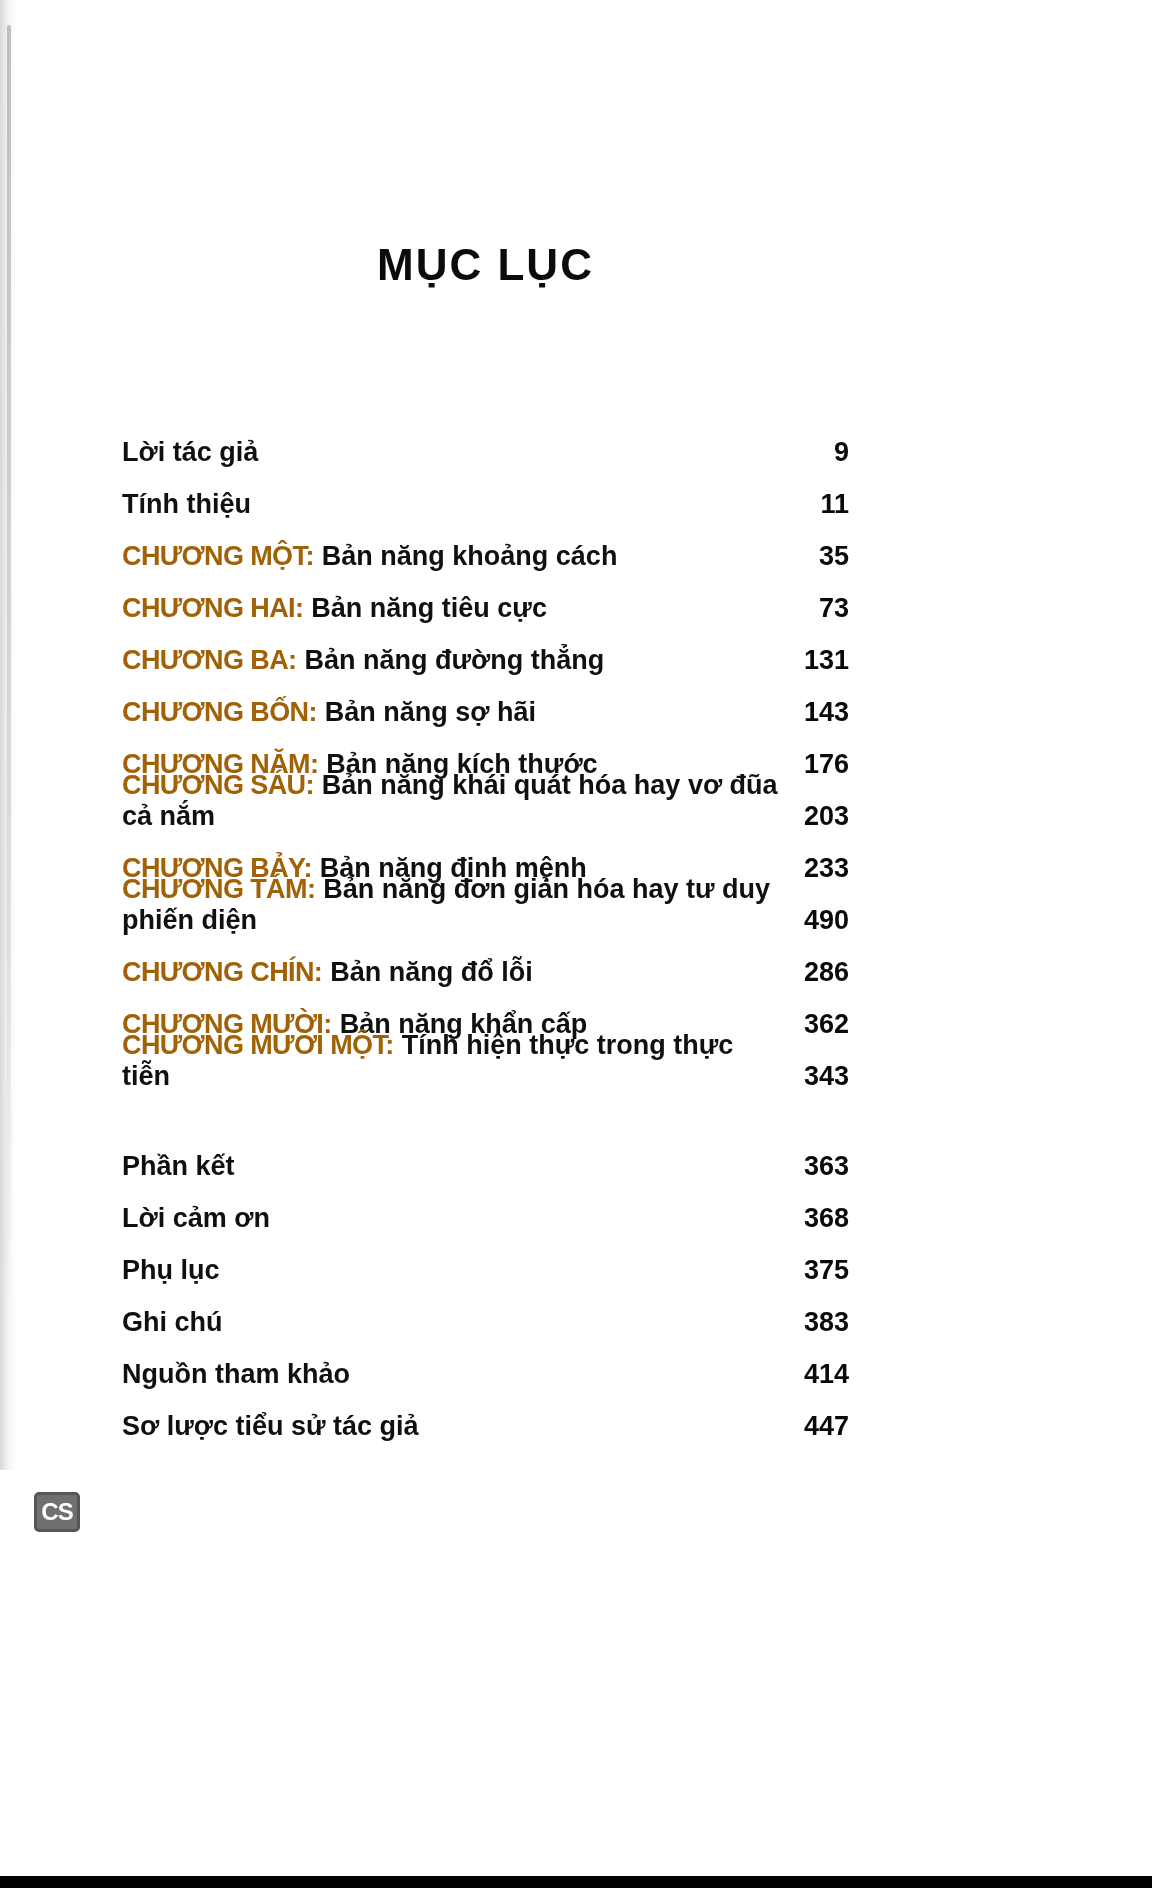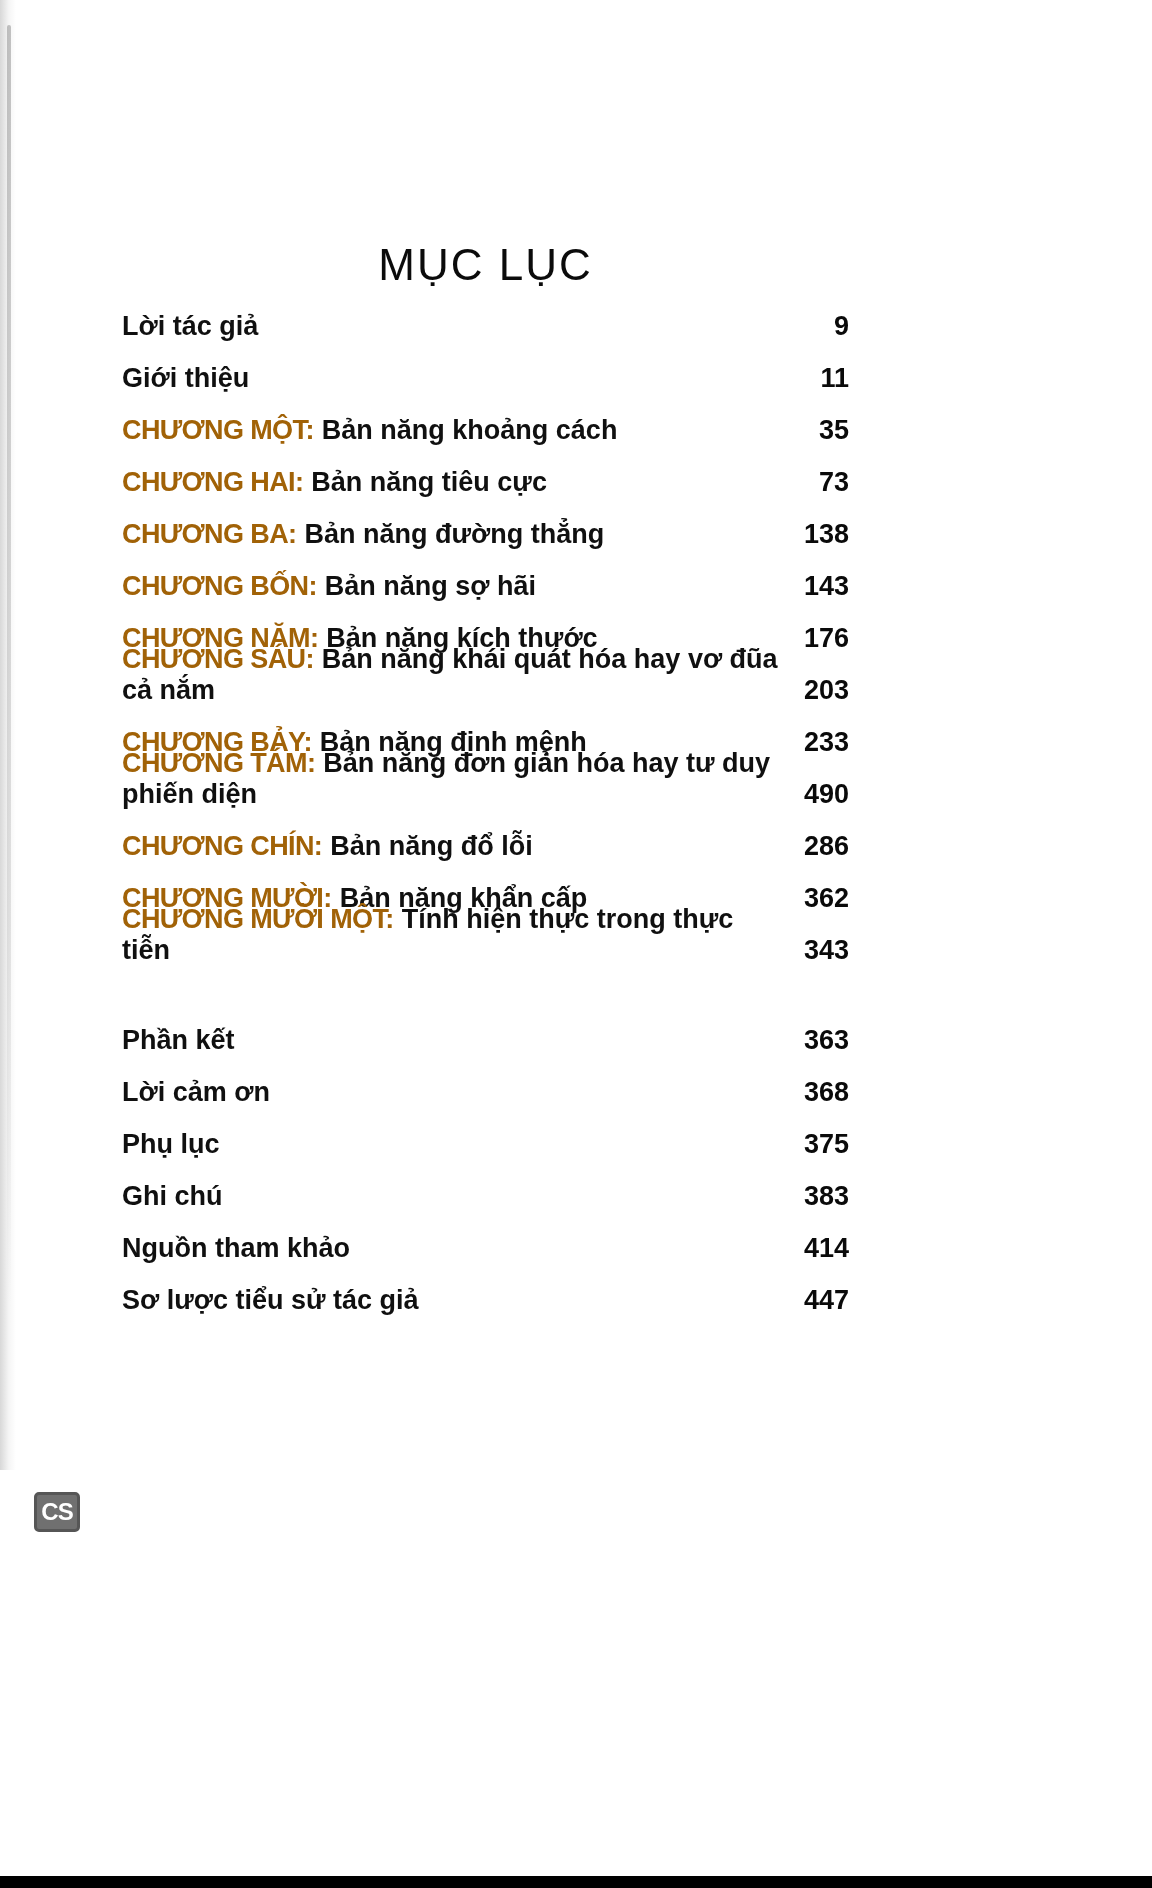--- a/index.html
+++ b/index.html
@@ -27,23 +27,24 @@
   }
   .content {
     position: absolute;
     left: 122px;
     top: 240px;
     width: 727px;
   }
   .doc-title {
     text-align: center;
     font-size: 44px;
-    font-weight: normal;
+    font-weight: bold;
     letter-spacing: 2px;
     color: #0b0b0b;
+    margin-bottom: 126px;
   }
   .toc-row {
     display: flex;
     justify-content: space-between;
     align-items: flex-end;
     height: 52px;
   }
   .toc-left {
     font-size: 27px;
     font-weight: bold;
@@ -103,34 +104,34 @@
 
 <div class="content">
   <div class="doc-title">MỤC LỤC</div>
 
   <div>
     <div class="toc-row">
       <div class="toc-left"><span class="ttl">Lời tác giả</span></div>
       <div class="pg">9</div>
     </div>
     <div class="toc-row">
-      <div class="toc-left"><span class="ttl">Giới thiệu</span></div>
+      <div class="toc-left"><span class="ttl">Tính thiệu</span></div>
       <div class="pg">11</div>
     </div>
     <div class="toc-row">
       <div class="toc-left"><span class="chap">CHƯƠNG MỘT:</span><span class="ttl">Bản năng khoảng cách</span></div>
       <div class="pg">35</div>
     </div>
     <div class="toc-row">
       <div class="toc-left"><span class="chap">CHƯƠNG HAI:</span><span class="ttl">Bản năng tiêu cực</span></div>
       <div class="pg">73</div>
     </div>
     <div class="toc-row">
       <div class="toc-left"><span class="chap">CHƯƠNG BA:</span><span class="ttl">Bản năng đường thẳng</span></div>
-      <div class="pg">138</div>
+      <div class="pg">131</div>
     </div>
     <div class="toc-row">
       <div class="toc-left"><span class="chap">CHƯƠNG BỐN:</span><span class="ttl">Bản năng sợ hãi</span></div>
       <div class="pg">143</div>
     </div>
     <div class="toc-row">
       <div class="toc-left"><span class="chap">CHƯƠNG NĂM:</span><span class="ttl">Bản năng kích thước</span></div>
       <div class="pg">176</div>
     </div>
     <div class="toc-row">

